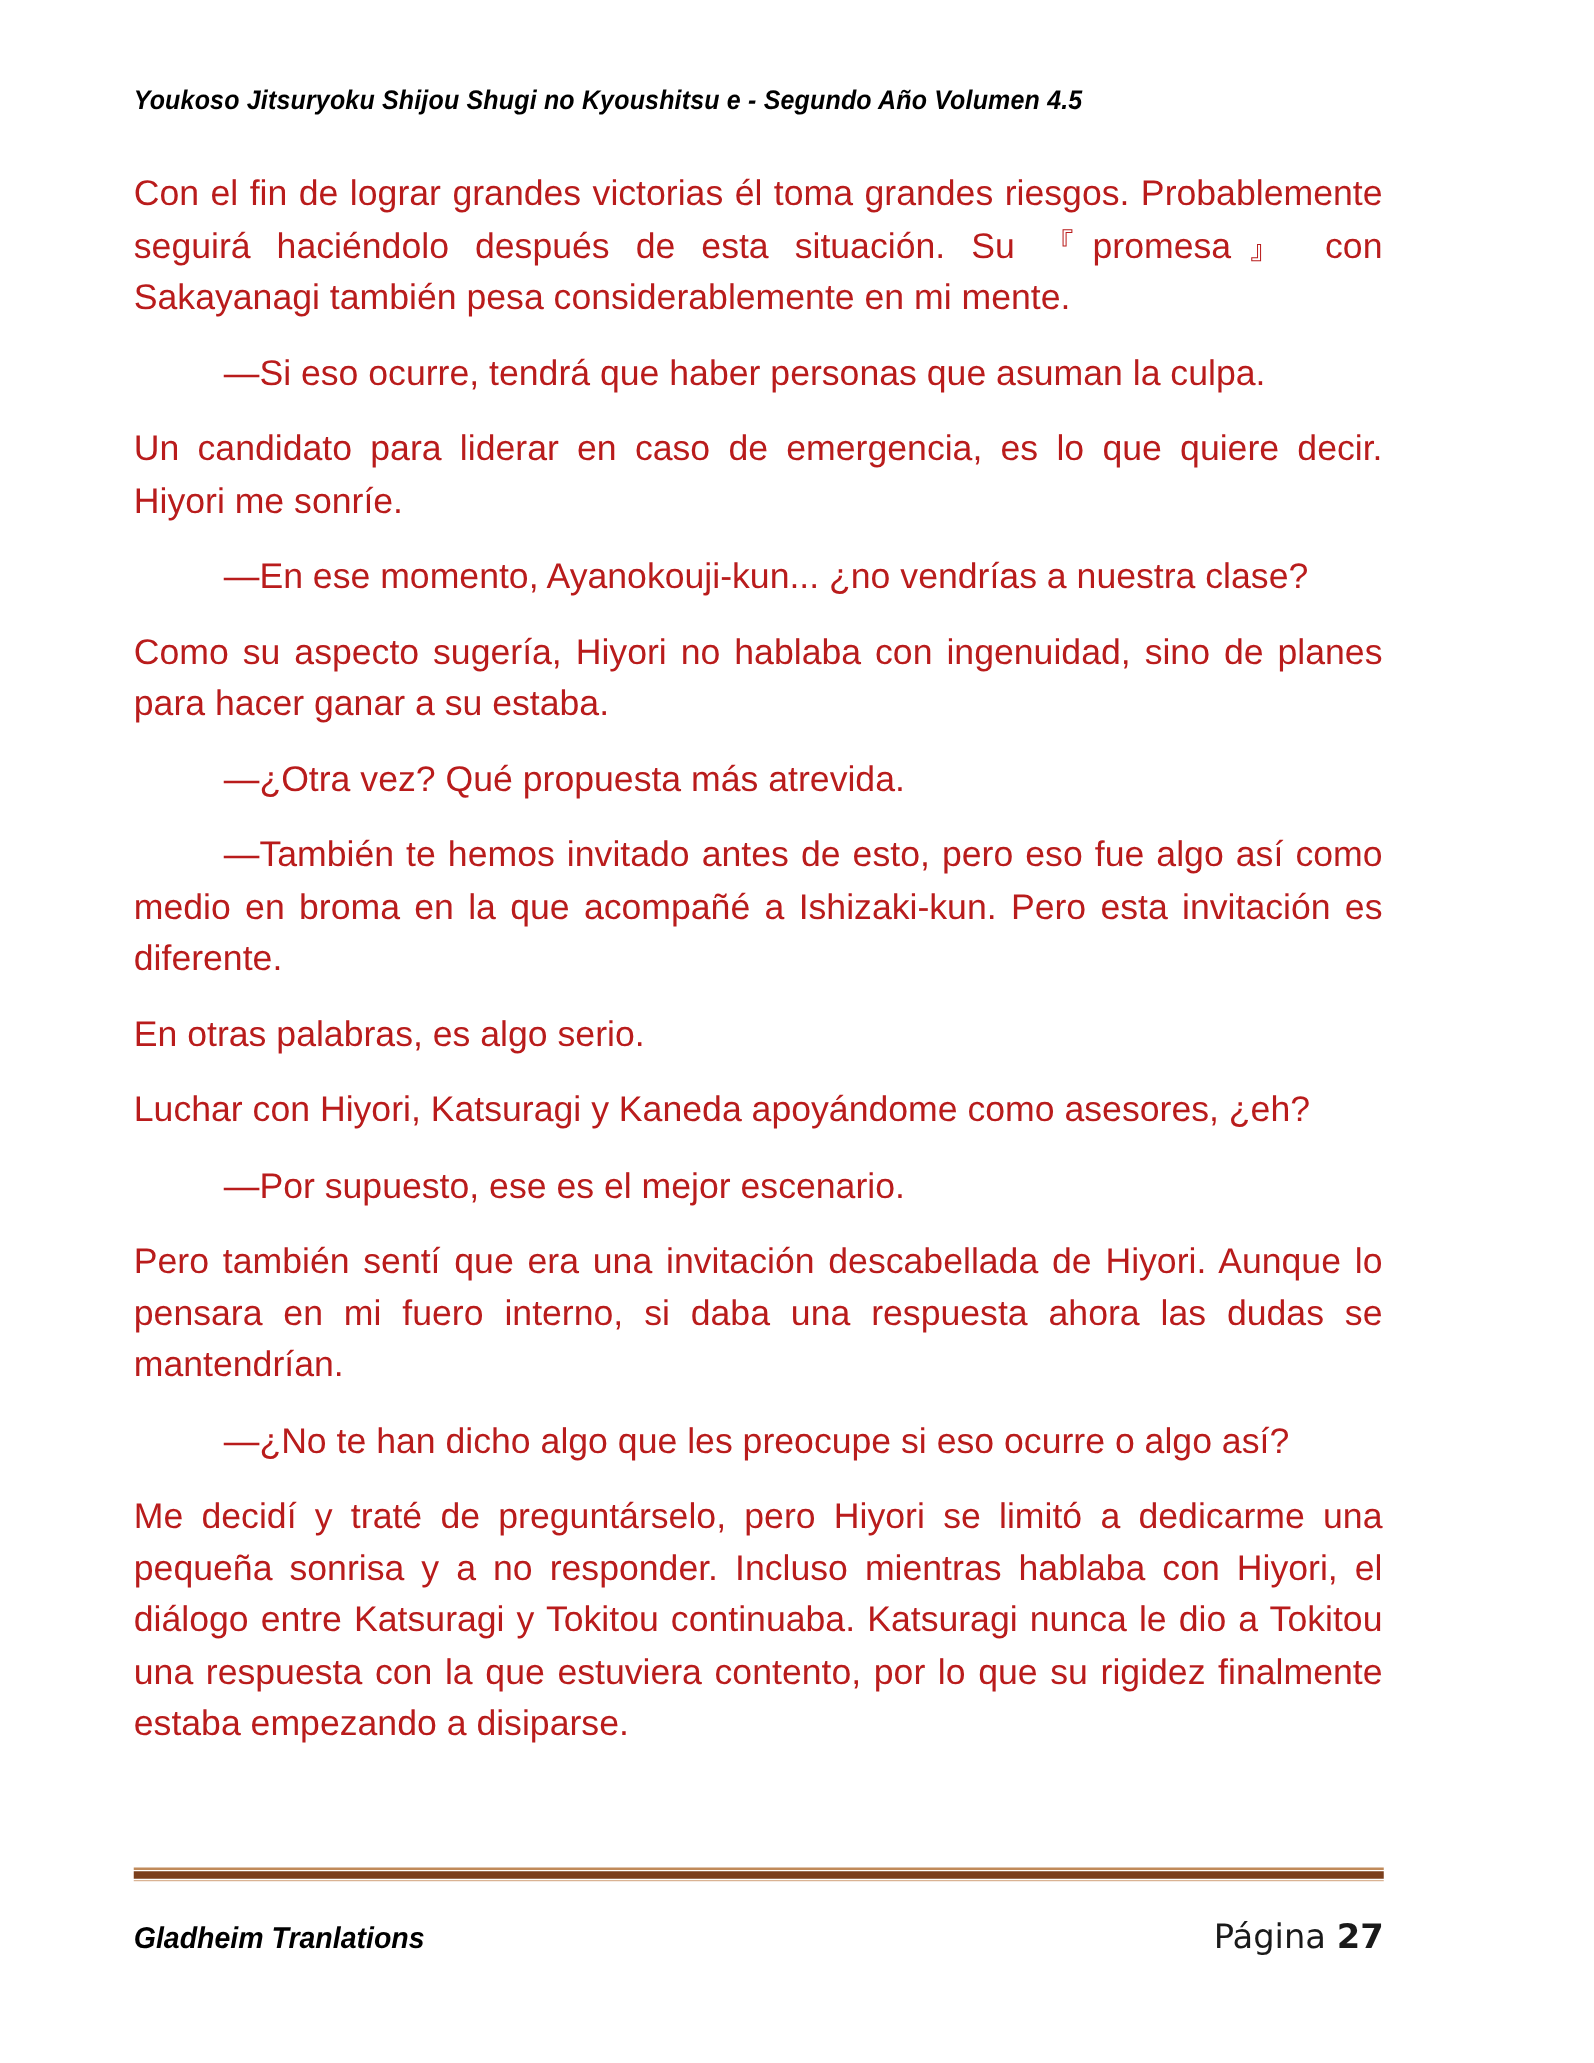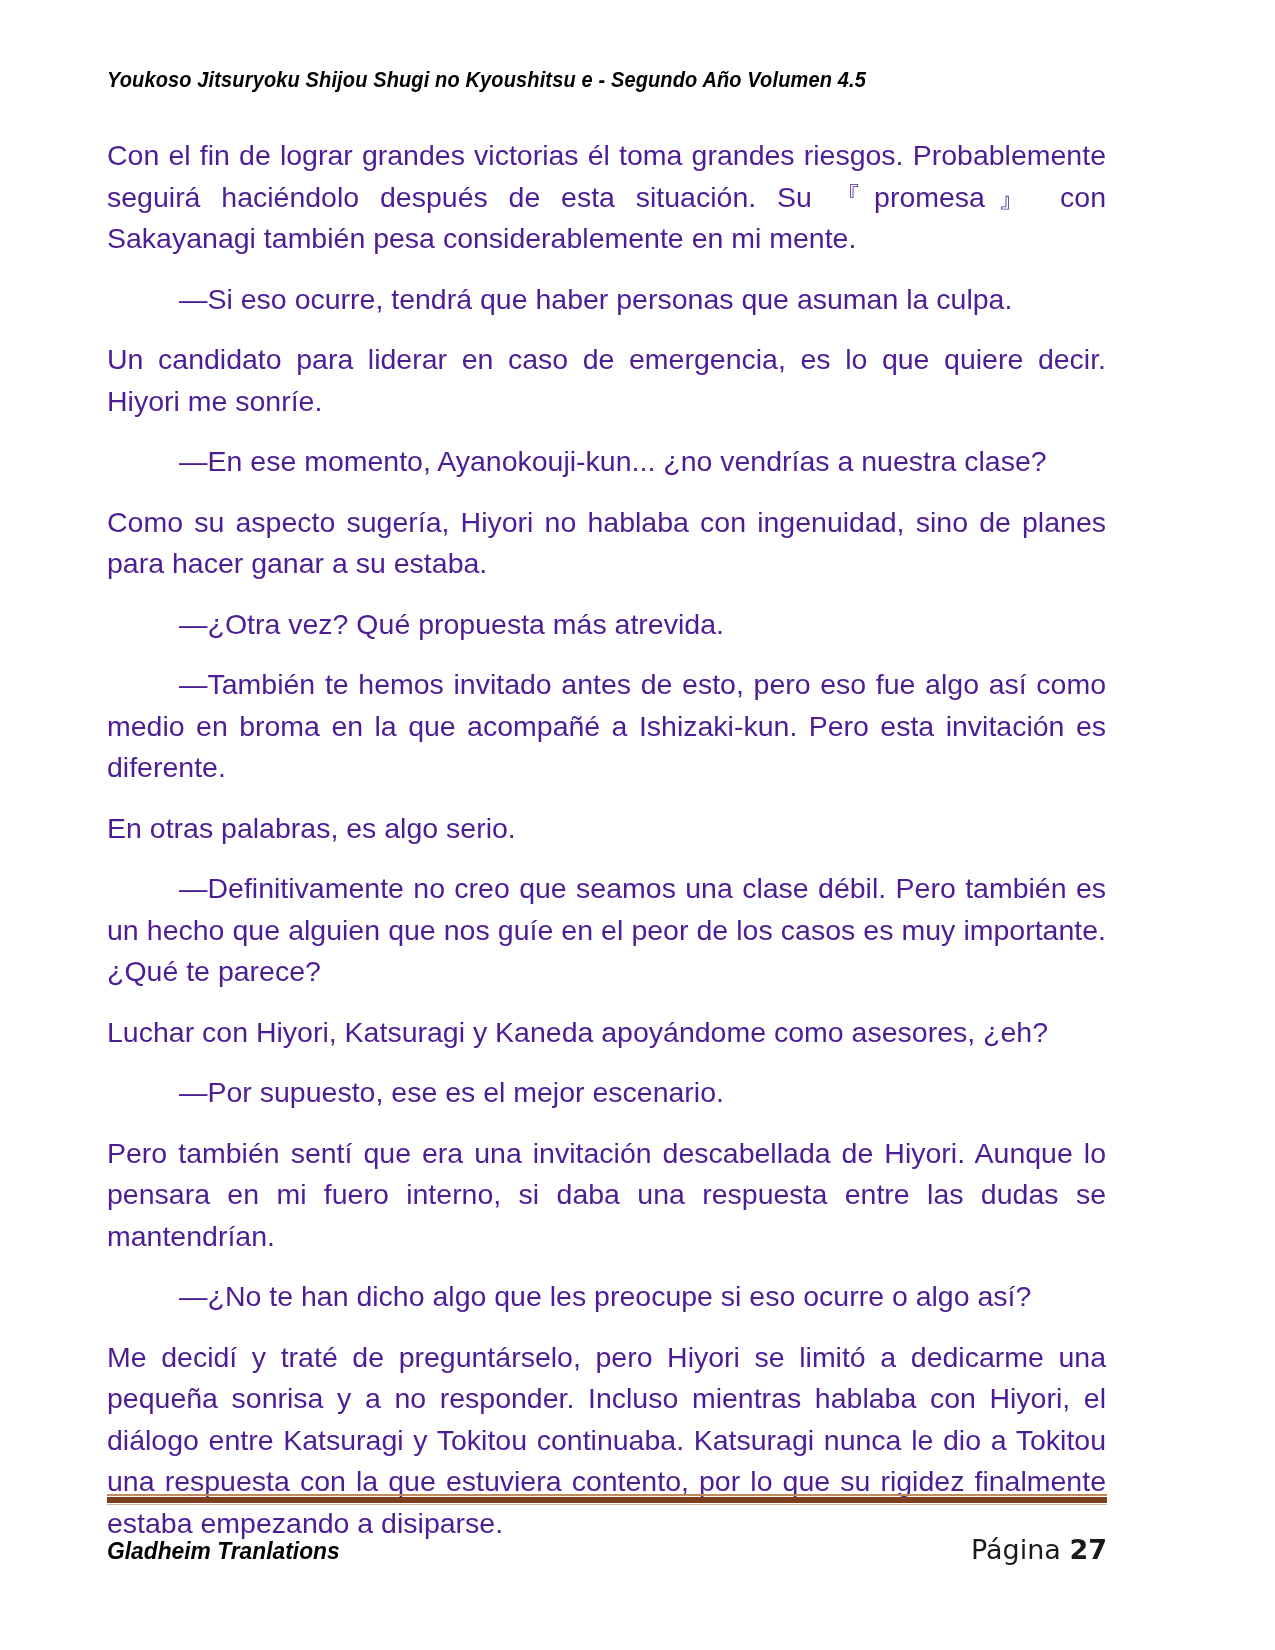--- a/index.html
+++ b/index.html
@@ -41,21 +41,21 @@
   .content {
     position: absolute;
     left: 107px;
     top: 135px;
     width: 999px;
   }
   .para {
     margin: 0 0 19px 0;
     font-size: 28.5px;
     line-height: 41.5px;
-    color: #4c1d95;
+    color: #b91c1c;
     text-align: justify;
     text-justify: inter-word;
     font-family: "Liberation Sans Narrow", "Liberation Sans", sans-serif;
     transform: scaleX(1.0);
     -webkit-font-smoothing: none;
   }
   .para.nojust {
     text-align: left;
     margin-top: 16px;
   }
@@ -127,24 +127,23 @@
 
   <div class="content">
     <p class="para">Con el fin de lograr grandes victorias él toma grandes riesgos. Probablemente seguirá haciéndolo después de esta situación. Su 『promesa』 con Sakayanagi también pesa considerablemente en mi mente.</p>
     <p class="para dialogue nojust">—Si eso ocurre, tendrá que haber personas que asuman la culpa.</p>
     <p class="para">Un candidato para liderar en caso de emergencia, es lo que quiere decir. Hiyori me sonríe.</p>
     <p class="para dialogue nojust">—En ese momento, Ayanokouji-kun... ¿no vendrías a nuestra clase?</p>
     <p class="para">Como su aspecto sugería, Hiyori no hablaba con ingenuidad, sino de planes para hacer ganar a su estaba.</p>
     <p class="para dialogue nojust">—¿Otra vez? Qué propuesta más atrevida.</p>
     <p class="para dialogue">—También te hemos invitado antes de esto, pero eso fue algo así como medio en broma en la que acompañé a Ishizaki-kun. Pero esta invitación es diferente.</p>
     <p class="para nojust">En otras palabras, es algo serio.</p>
-    <p class="para dialogue">—Definitivamente no creo que seamos una clase débil. Pero también es un hecho que alguien que nos guíe en el peor de los casos es muy importante. ¿Qué te parece?</p>
     <p class="para nojust">Luchar con Hiyori, Katsuragi y Kaneda apoyándome como asesores, ¿eh?</p>
     <p class="para dialogue nojust">—Por supuesto, ese es el mejor escenario.</p>
-    <p class="para">Pero también sentí que era una invitación descabellada de Hiyori. Aunque lo pensara en mi fuero interno, si daba una respuesta entre las dudas se mantendrían.</p>
+    <p class="para">Pero también sentí que era una invitación descabellada de Hiyori. Aunque lo pensara en mi fuero interno, si daba una respuesta ahora las dudas se mantendrían.</p>
     <p class="para dialogue nojust">—¿No te han dicho algo que les preocupe si eso ocurre o algo así?</p>
     <p class="para last">Me decidí y traté de preguntárselo, pero Hiyori se limitó a dedicarme una pequeña sonrisa y a no responder. Incluso mientras hablaba con Hiyori, el diálogo entre Katsuragi y Tokitou continuaba. Katsuragi nunca le dio a Tokitou una respuesta con la que estuviera contento, por lo que su rigidez finalmente estaba empezando a disiparse.</p>
   </div>
 
   <div class="footer">
     <div class="footer-rule-thin"></div>
     <div class="footer-rule-thick"></div>
     <div class="footer-rule-hair"></div>
     <div class="footer-row">
       <div class="footer-brand">Gladheim Tranlations</div>

